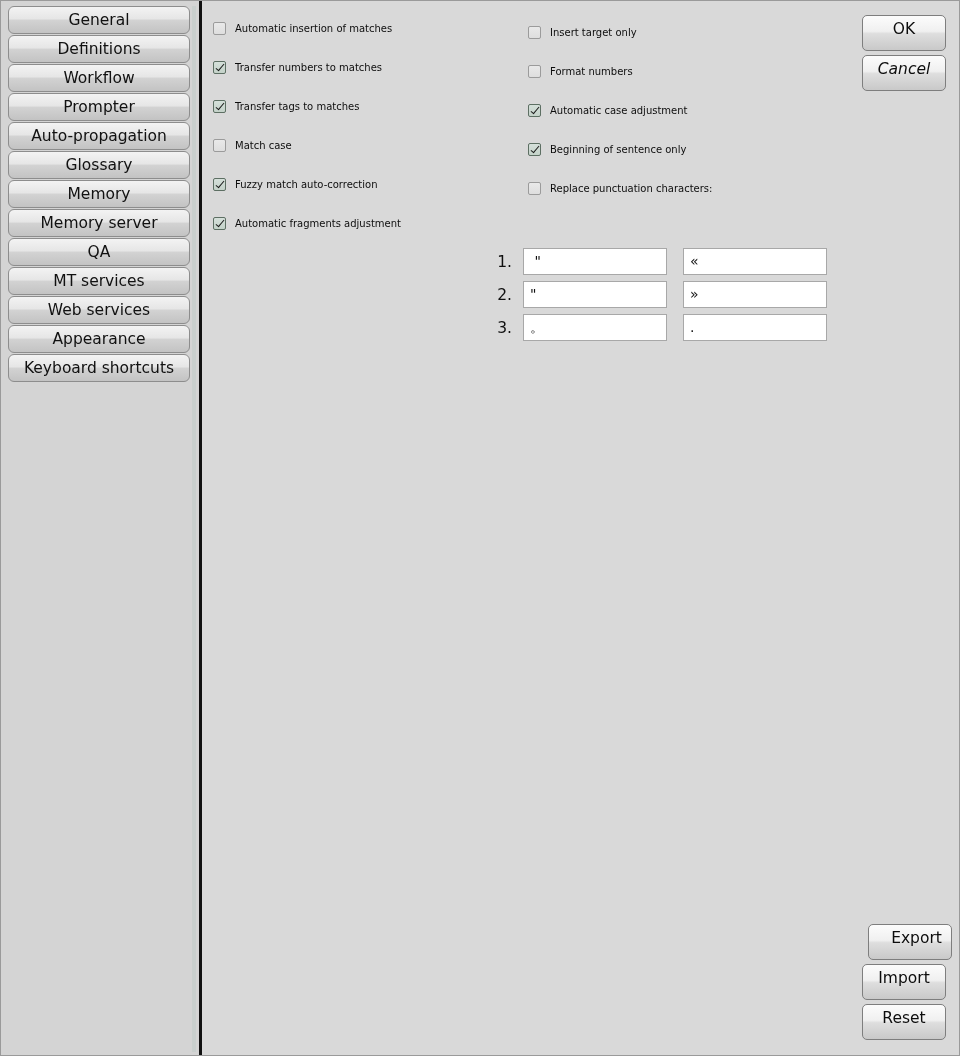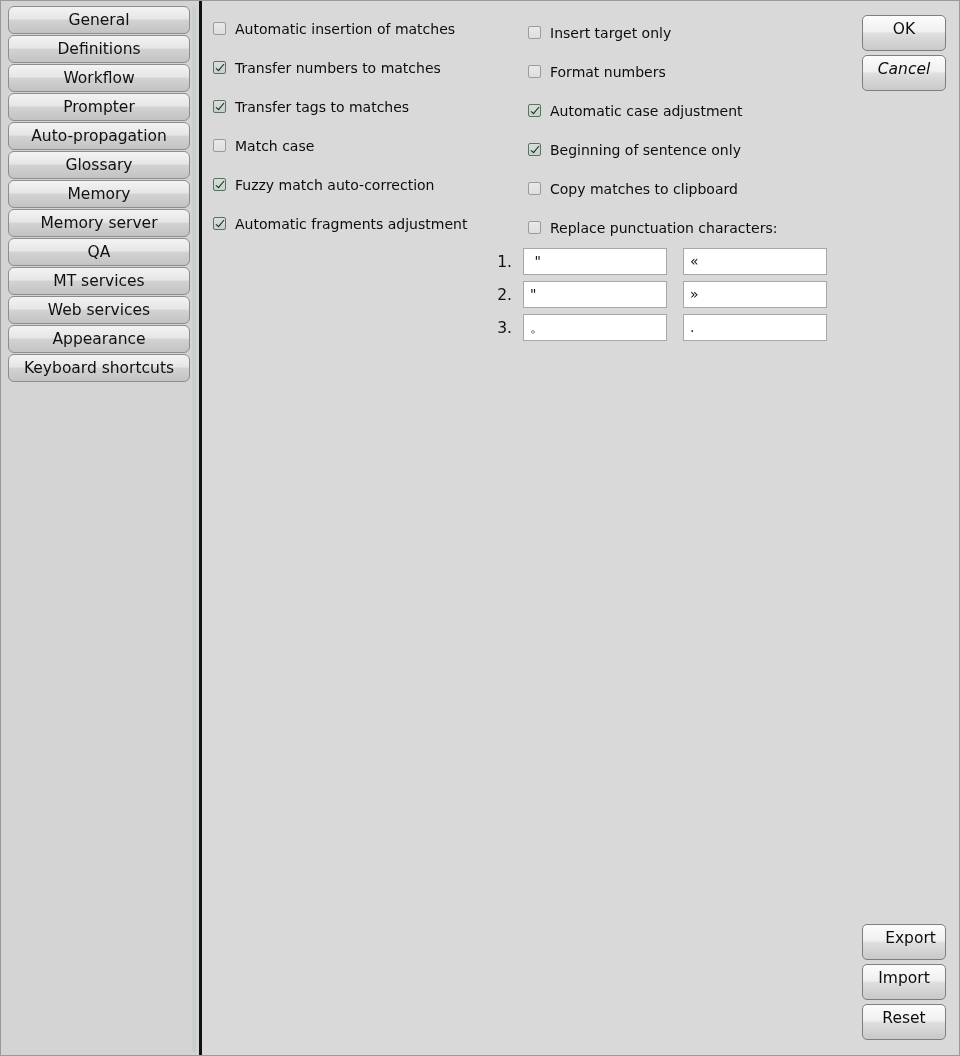--- a/index.html
+++ b/index.html
@@ -134,21 +134,21 @@
     left: 4px;
     top: 0px;
     width: 3px;
     height: 8px;
     border: solid #1b1b1b;
     border-width: 0 1.6px 1.6px 0;
     transform: rotate(40deg);
   }
   .cb-label {
     margin-left: 9px;
-    font-size: 14px;
+    font-size: 10px;
     color: #0d0d0d;
     white-space: nowrap;
   }
 
   
   .punct-area {
     position: absolute;
     left: 288px;
     top: 247px;
     width: 360px;
@@ -197,21 +197,21 @@
     background: linear-gradient(to bottom, #fcfcfc 0%, #f0f0f0 45%, #dedede 52%, #c9c9c9 100%);
     border: 1px solid #7e7e7e;
     border-radius: 5px;
     box-sizing: border-box;
     cursor: default;
     position: absolute;
     white-space: nowrap;
   }
   #btn-ok    { right: 13px; top: 14px; }
   #btn-cancel{ right: 13px; top: 54px; font-style: italic; }
-  #btn-export{ right: 13px; bottom: 95px; padding-left: 13px; }
+  #btn-export{ right: 7px; bottom: 95px; padding-left: 13px; }
   #btn-import{ right: 13px; bottom: 55px; }
   #btn-reset { right: 13px; bottom: 15px; }
 </style>
 </head>
 <body>
 
 <div id="root">
 
   <div class="sidebar">
     <div class="sidebar-scroll">
@@ -276,24 +276,20 @@
         <div class="checkrow">
           <span class="cb checked"></span>
           <span class="cb-label">Automatic case adjustment</span>
         </div>
         <div class="checkrow">
           <span class="cb checked"></span>
           <span class="cb-label">Beginning of sentence only</span>
         </div>
         <div class="checkrow">
           <span class="cb"></span>
-          <span class="cb-label">Copy matches to clipboard</span>
-        </div>
-        <div class="checkrow">
-          <span class="cb"></span>
           <span class="cb-label">Replace punctuation characters:</span>
         </div>
       </div>
 
     <div class="punct-area" id="punct-area">
         <div class="punct-row">
           <span class="punct-num">1.</span>
           <div class="tf"> "</div>
           <div class="tf">«</div>
         </div>

